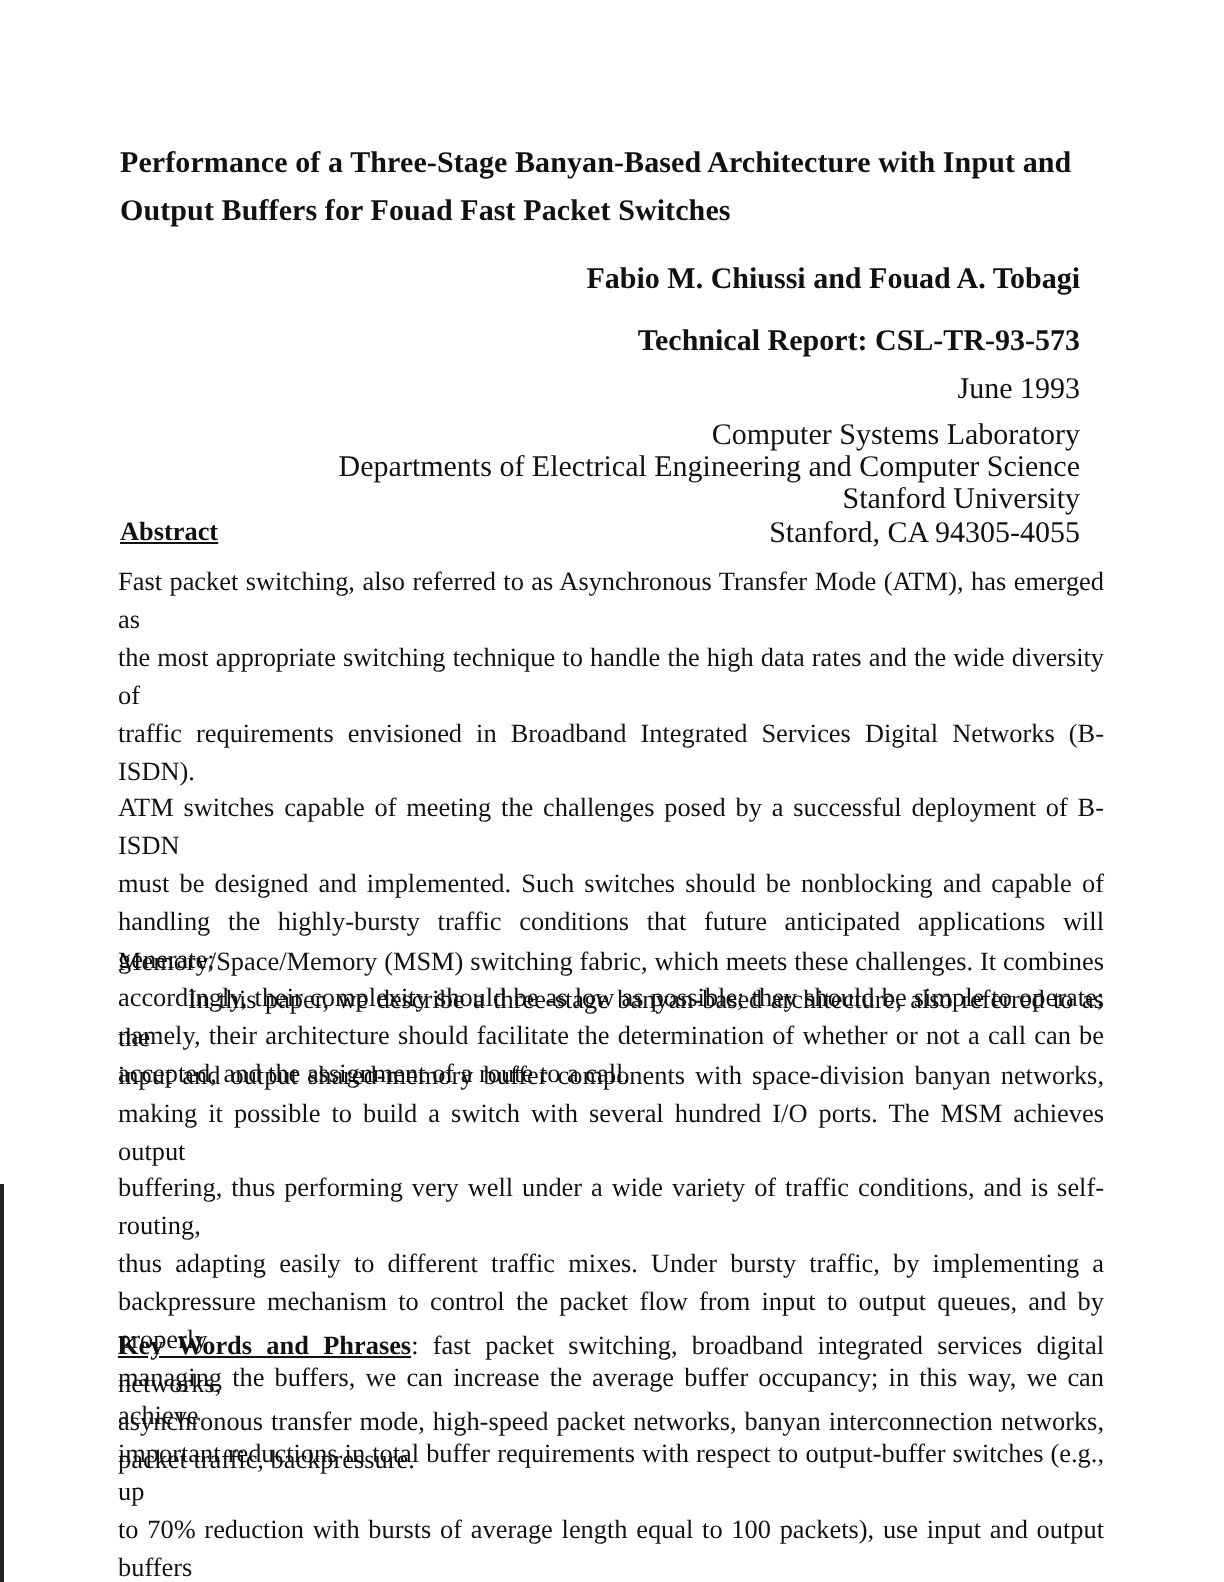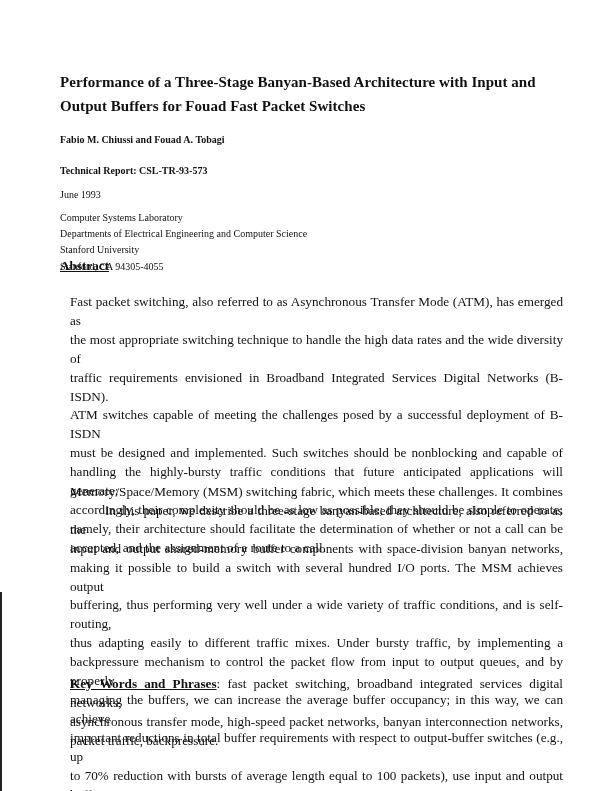--- a/index.html
+++ b/index.html
@@ -28,24 +28,24 @@
       left: 60px;
       width: 492px;
       font-weight: bold;
       font-size: 15px;
       line-height: 24px;
       top: 70px;
       letter-spacing: 0.05px;
     }
     .centered {
       position: absolute;
-      left: 60px;
+      left: 48px;
       width: 492px;
-      text-align: left;
-      font-size: 10px;
+      text-align: right;
+      font-size: 15px;
       line-height: 16px;
     }
     .authors { top: 132px; font-weight: bold; }
     .report { top: 163px; font-weight: bold; }
     .date { top: 187px; }
     .affil { top: 210px; }
     .affil div { line-height: 16.2px; }
     .abstract-heading {
       position: absolute;
       left: 60px;
@@ -56,21 +56,21 @@
       font-size: 13.2px;
       text-decoration: underline;
     }
     .para {
       position: absolute;
       left: 59px;
       width: 493px;
       font-size: 13.2px;
       line-height: 18.9px;
       text-align: justify;
-      margin: 11px;
+      margin: 0;
     }
     .p1 { top: 282px; }
     .p2 { top: 472px; text-indent: 35px; }
     .keywords { top: 664px; }
     .kw-label {
       font-weight: bold;
       text-decoration: underline;
     }
     .para span.line { display: block; text-align: justify; text-align-last: justify; }
     .para span.line.last { text-align-last: left; }

